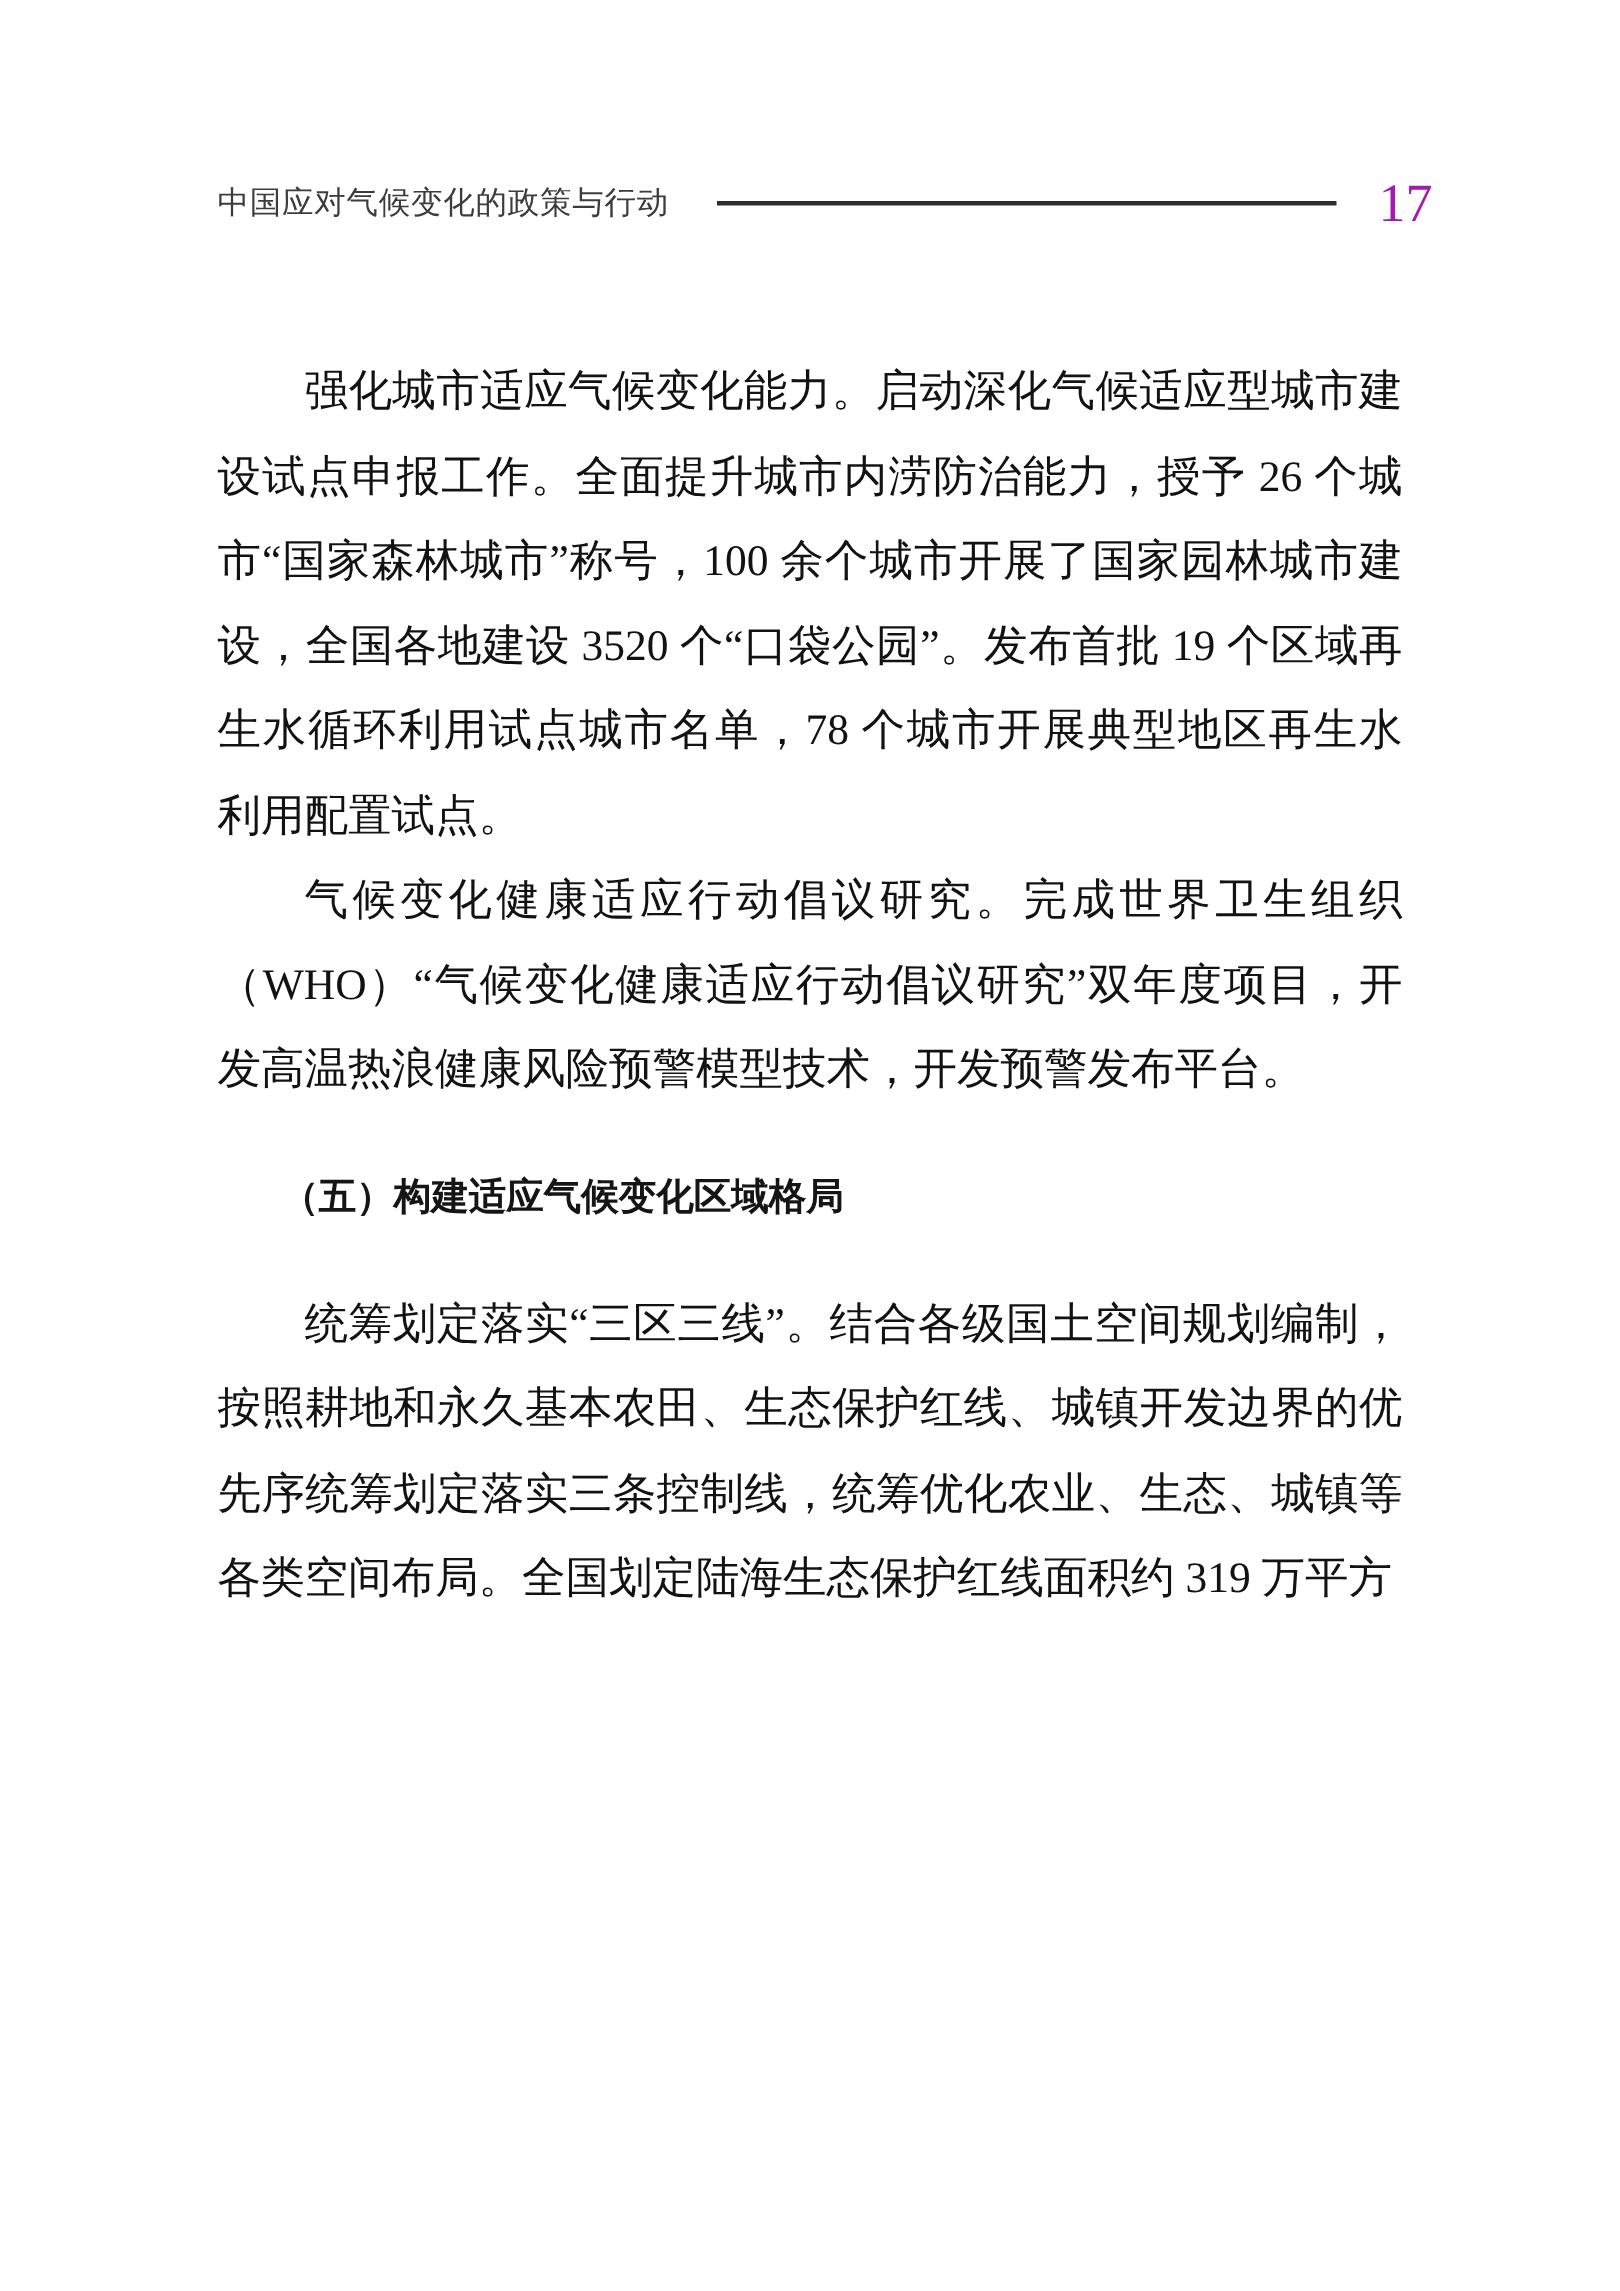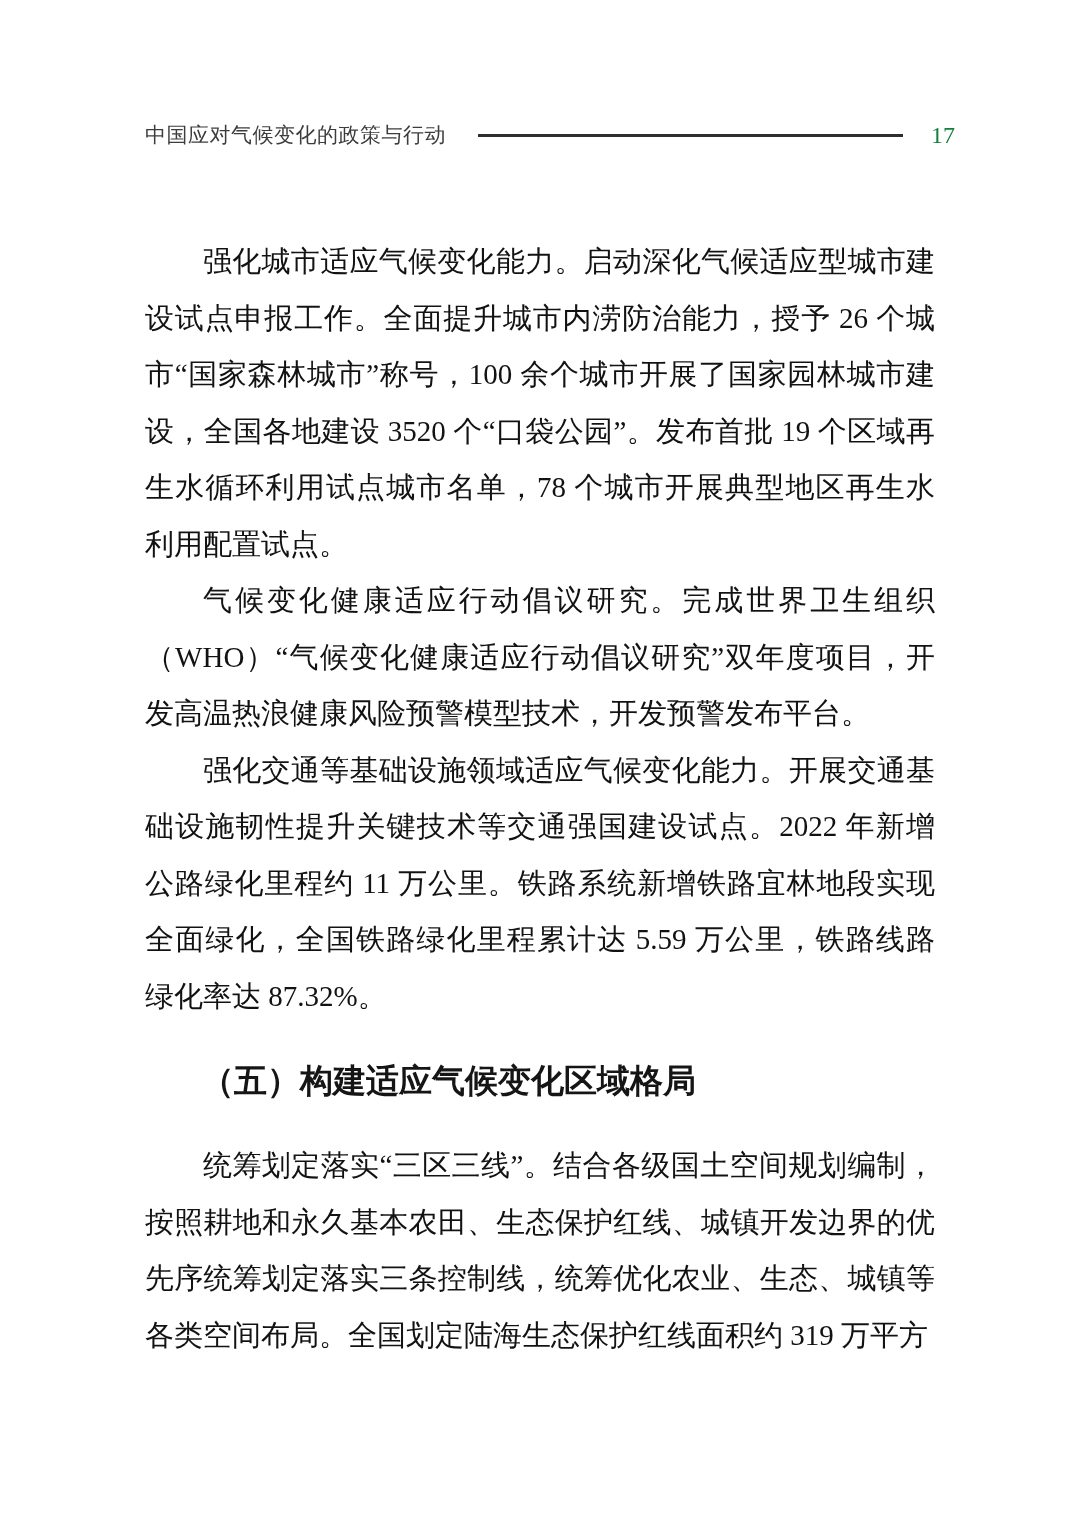--- a/index.html
+++ b/index.html
@@ -30,22 +30,22 @@
     white-space: nowrap;
   }
   .header-rule {
     flex: 1;
     height: 3px;
     background: #2e2e2e;
     margin-left: 32px;
     margin-right: 28px;
   }
   .header-page-number {
-    font-size: 24px;
-    color: #15803d;
+    font-size: 36px;
+    color: #a21caf;
   }
 
   
   .content {
     position: absolute;
     top: 233px;
     left: 145px;
     width: 790px;
     font-size: 29px;
     line-height: 56.5px;
@@ -55,21 +55,21 @@
   }
   .content p {
     margin: 0;
     text-indent: 2em;
   }
   .lead { font-weight: normal; }
 
   .section-heading {
     font-family: "Liberation Sans", "DejaVu Sans", sans-serif;
     font-weight: bold;
-    font-size: 33px;
+    font-size: 25px;
     line-height: 57px;
     color: #151515;
     margin: 28px 0;
     text-indent: 1.7em;
     text-align: left;
   }
 
   
   .watermark {
     position: absolute;
@@ -99,21 +99,20 @@
     <div class="header-rule"></div>
     <span class="header-page-number">17</span>
   </div>
 
   <div class="content">
 
     <p><span class="lead">强化城市适应气候变化能力。</span><span>启动深化气候适应型城市建设试点申报工作。全面提升城市内涝防治能力，授予 26 个城市“国家森林城市”称号，100 余个城市开展了国家园林城市建设，全国各地建设 3520 个“口袋公园”。发布首批 19 个区域再生水循环利用试点城市名单，78 个城市开展典型地区再生水利用配置试点。</span></p>
 
     <p><span class="lead">气候变化健康适应行动倡议研究。</span><span>完成世界卫生组织（WHO）“气候变化健康适应行动倡议研究”双年度项目，开发高温热浪健康风险预警模型技术，开发预警发布平台。</span></p>
 
-    <p><span class="lead">强化交通等基础设施领域适应气候变化能力。</span><span>开展交通基础设施韧性提升关键技术等交通强国建设试点。2022 年新增公路绿化里程约 11 万公里。铁路系统新增铁路宜林地段实现全面绿化，全国铁路绿化里程累计达 5.59 万公里，铁路线路绿化率达 87.32%。</span></p>
 
     <div class="section-heading">（五）构建适应气候变化区域格局</div>
 
     <p><span class="lead">统筹划定落实“三区三线”。</span><span>结合各级国土空间规划编制，按照耕地和永久基本农田、生态保护红线、城镇开发边界的优先序统筹划定落实三条控制线，统筹优化农业、生态、城镇等各类空间布局。全国划定陆海生态保护红线面积约 319 万平方</span></p>
 
   </div>
 
   <div class="watermark">
     <span>
       <svg width="46" height="42" viewBox="0 0 46 42" xmlns="http://www.w3.org/2000/svg">

